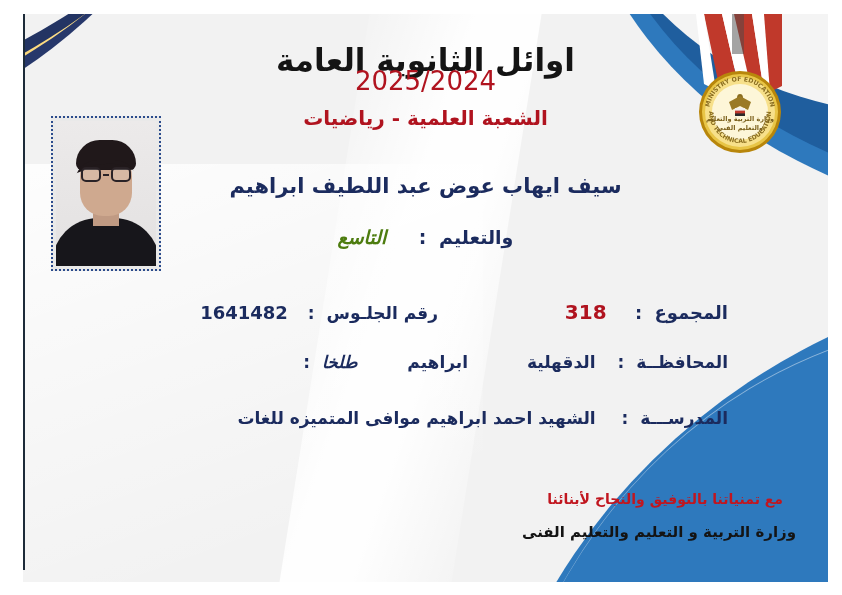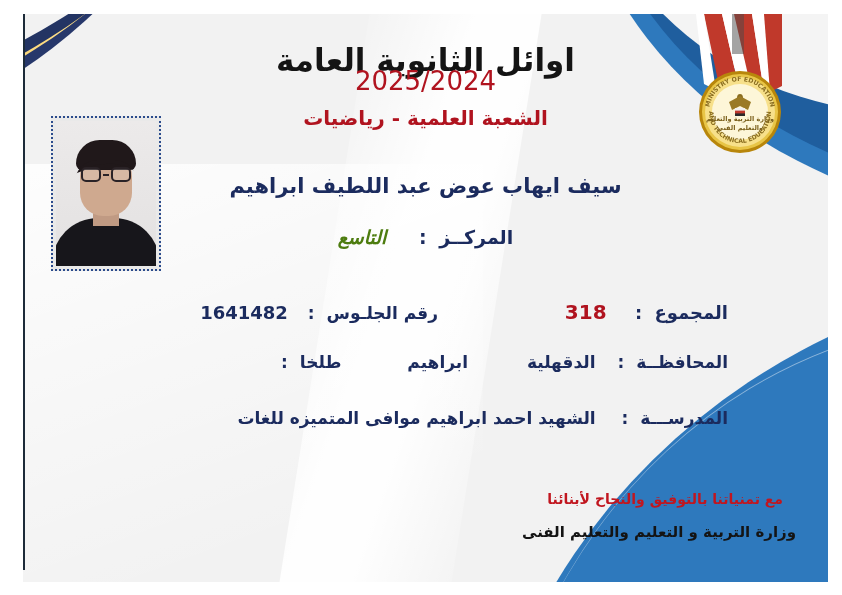--- a/index.html
+++ b/index.html
@@ -271,21 +271,21 @@
   .line-seat .val{margin-right:8px;direction:ltr;display:inline-block;font-size:18px;}
   .line-gov{
     right:100px;top:338px;
     font-size:17px;
   }
   .line-gov .val{margin-right:10px;}
   .line-adm{
     right:360px;top:338px;
     font-size:17px;
   }
-  .line-adm .val{margin-right:60px;}
+  .line-adm .val{margin-right:44px;font-style:italic;}
   .line-school{
     right:100px;top:394px;
     font-size:17px;
   }
   .line-school .val{margin-right:14px;}
   .foot-wish{
     right:45px;top:477px;
     font-size:14px;font-weight:bold;
     color:#c1161f;
   }
@@ -370,21 +370,21 @@
           <span class="p-lens"></span>
           <span class="p-bridge"></span>
           <span class="p-lens"></span>
         </div>
       </div>
     </div>
 
     <div class="txt student-name">سيف ايهاب عوض عبد اللطيف ابراهيم</div>
 
     <div class="txt rank-row">
-      <span class="lbl">المركــز</span>
+      <span class="lbl">والتعليم</span>
       <span class="sep navy">:</span>
       <span class="val">التاسع</span>
     </div>
 
     <div class="row line-total">
       <span>المجموع</span>
       <span class="sep">:</span>
       <span class="val">318</span>
     </div>
 

